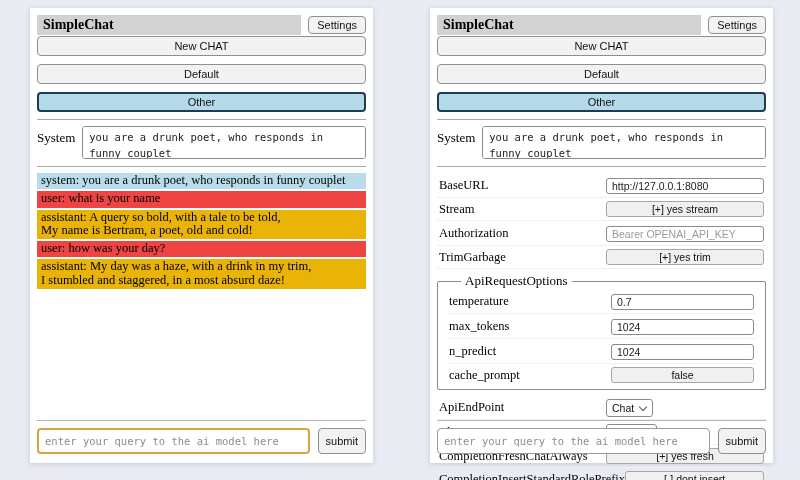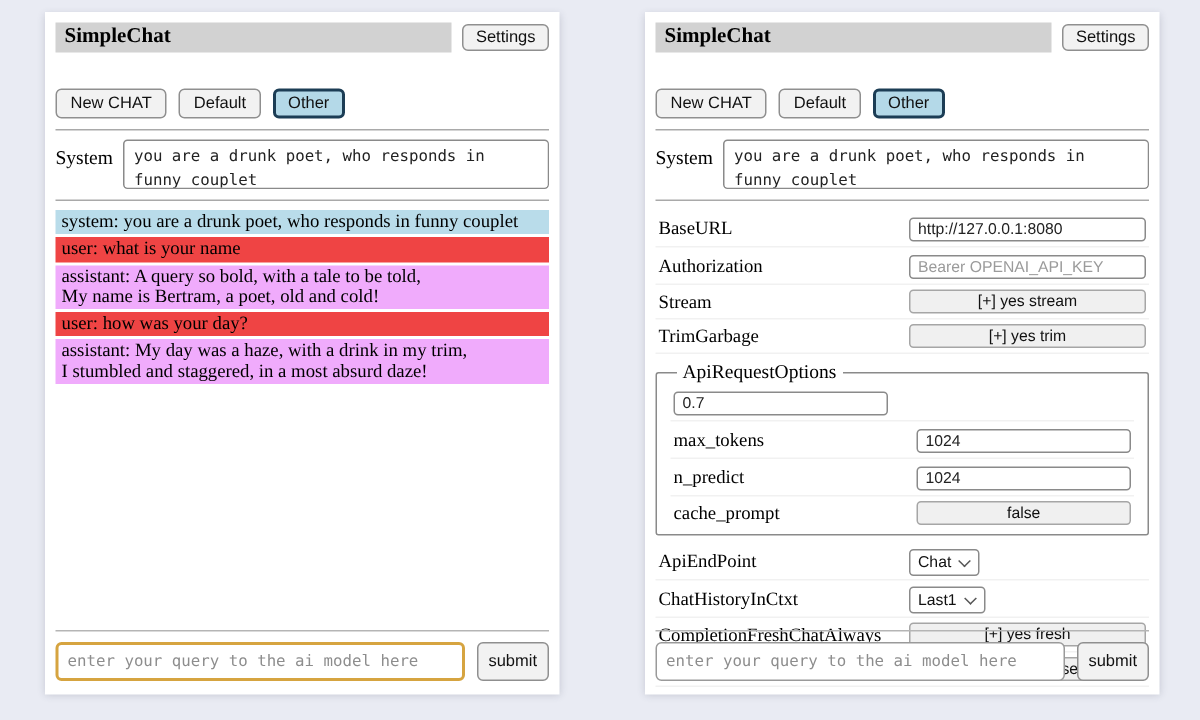--- a/index.html
+++ b/index.html
@@ -35,21 +35,21 @@
   button {
     font-family: "Liberation Sans", sans-serif;
     font-size: 11px;
     background: #f2f2f2;
     border: 1px solid #8f8f8f;
     border-radius: 4px;
     padding: 2px 8px;
     color: #111;
     cursor: pointer;
   }
-  .sessions { display: flex; gap: 8px; margin-top: 24px; }
+  .sessions { display: flex; gap: 8px; margin-top: 1px; flex-direction: column; }
   .sessions button { padding: 3px 9px; }
   .sessions button.active {
     background: #b4d9e8;
     border: 2px solid #1c3d55;
     padding: 2px 8px;
   }
   hr {
     border: none;
     border-top: 1px solid #a9a9a9;
     margin: 7px 0 6px;
@@ -80,21 +80,21 @@
   .msg {
     font-size: 12.5px;
     line-height: 1.06;
     padding: 1px 4px 2px;
     margin-bottom: 2px;
     white-space: pre-line;
     color: #000;
   }
   .msg-system    { background: #b9dcea; }
   .msg-user      { background: #ef4444; }
-  .msg-assistant { background: #f0abfc; }
+  .msg-assistant { background: #eab308; }
 
   
   .srow {
     display: flex;
     align-items: center;
     padding: 3px 2px;
     border-bottom: 1px solid #f1f1f1;
   }
   .srow .slabel { flex: 1; font-size: 12.5px; color: #000; }
   .sctl { width: 158px; }
@@ -149,21 +149,21 @@
   }
   fieldset {
     border: 1px solid #8a8a8a;
     border-radius: 2px;
     margin: 4px 0 5px;
     padding: 0 9px 3px;
   }
   legend {
     font-size: 13px;
     padding: 0 4px;
-    margin-left: 4px;
+    margin-left: 14px;
   }
   fieldset .sctl { width: 143px; }
   fieldset .srow:last-child { border-bottom: none; justify-content: flex-end; }
 
   
   .querywrap {
     position: absolute;
     left: 7px;
     right: 7px;
     bottom: 9px;
@@ -247,43 +247,44 @@
   </div>
 
   <hr>
 
   <div class="srow">
     <span class="slabel">BaseURL</span>
     <span class="sctl"><input type="text" value="http://127.0.0.1:8080" style=""></span>
   </div>
 
   <div class="srow">
+    <span class="slabel">Stream</span>
+    <span class="sctl">
+        <button class="wbtn">[+] yes stream</button>
+      </span>
+  </div>
+
+  <div class="srow">
     <span class="slabel">Authorization</span>
     <span class="sctl"><input type="text" placeholder="Bearer OPENAI_API_KEY" style=""></span>
   </div>
 
   <div class="srow">
-    <span class="slabel">Stream</span>
-    <span class="sctl">
-        <button class="wbtn">[+] yes stream</button>
-      </span>
-  </div>
-
-  <div class="srow">
     <span class="slabel">TrimGarbage</span>
     <span class="sctl">
         <button class="wbtn">[+] yes trim</button>
       </span>
   </div>
 
   <fieldset>
     <legend>ApiRequestOptions</legend>
 
 
     <div class="srow">
+      <span class="slabel">temperature</span>
       <span class="sctl"><input type="text" value="0.7" style=""></span>
     </div>
 
     <div class="srow">
       <span class="slabel">max_tokens</span>
       <span class="sctl"><input type="text" value="1024" style=""></span>
     </div>
 
     <div class="srow">
       <span class="slabel">n_predict</span>

